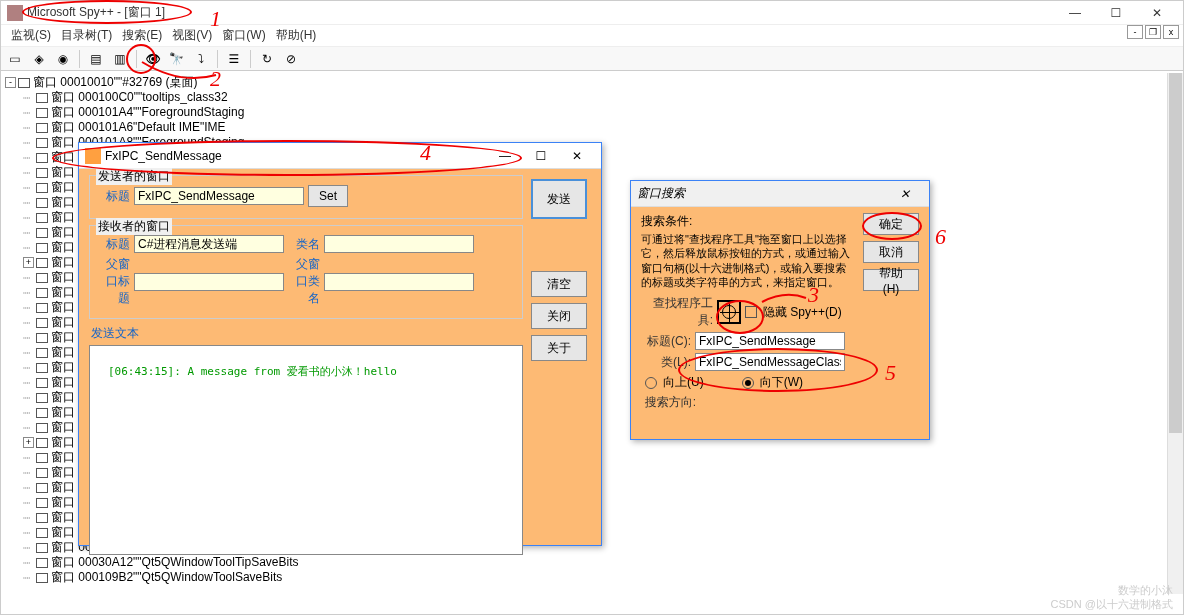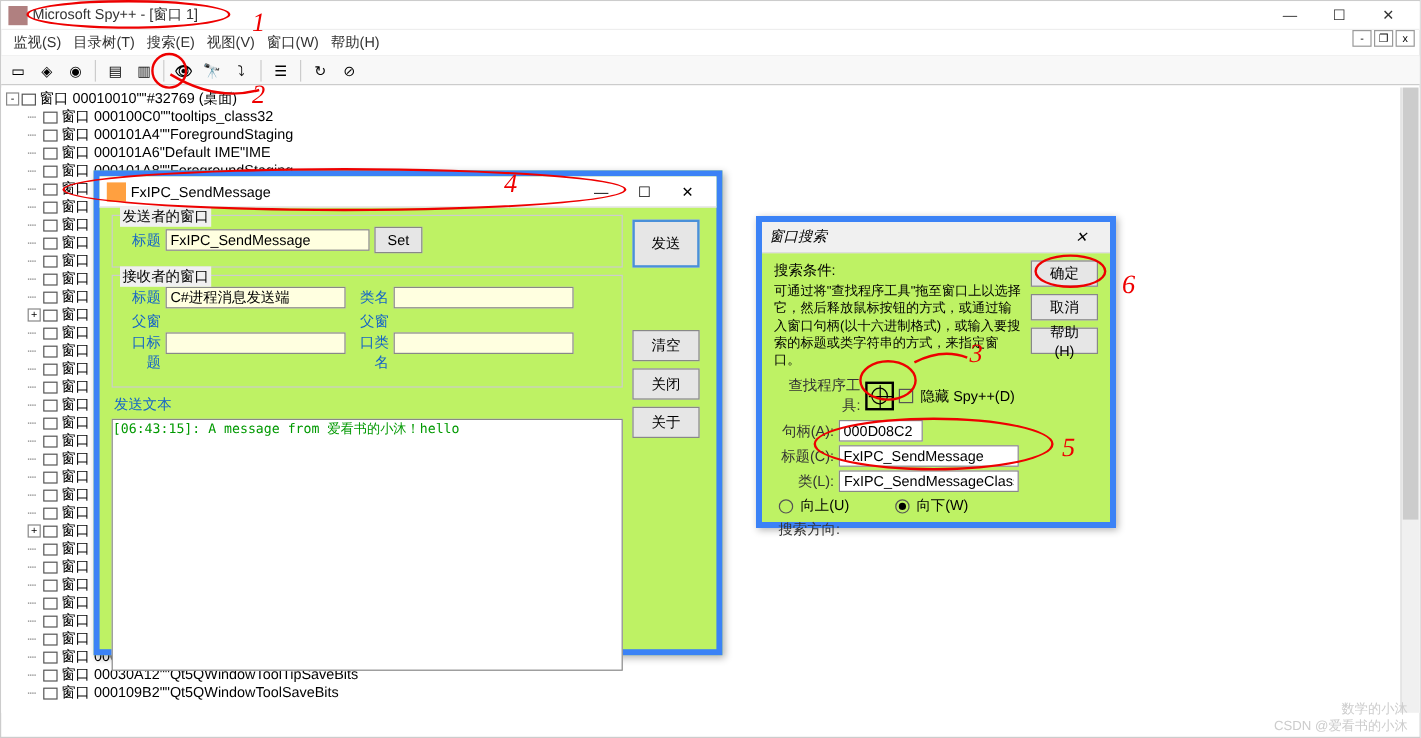--- a/index.html
+++ b/index.html
@@ -31,35 +31,35 @@
 .tree .dotted { color: #888; }
 
 .statusbar { position: absolute; bottom: 0; left: 0; right: 0; height: 18px; border-top: 1px solid #ccc; padding: 1px 6px; font-size: 11px; color: #333; background: #f4f4f4; }
 .watermark { position: absolute; bottom: 2px; right: 10px; color: #ccc; font-size: 11px; }
 .watermark2 { position: absolute; bottom: 16px; right: 10px; color: #ccc; font-size: 11px; }
 
 .scrollbar-v { position: absolute; right: 0; top: 72px; bottom: 20px; width: 16px; background: #f0f0f0; border-left: 1px solid #ddd; }
 .scrollbar-v .thumb { position: absolute; top: 0; left: 1px; right: 1px; height: 360px; background: #ccc; }
 
 
-.dialog { position: absolute; background: #bef264; border: 5px solid #3b82f6; box-shadow: 2px 2px 6px rgba(0,0,0,0.3); }
+.dialog { position: absolute; background: #fdba74; border: 1px solid #3b82f6; box-shadow: 2px 2px 6px rgba(0,0,0,0.3); }
 .dlg-title { height: 26px; background: #fff; display: flex; align-items: center; padding: 0 6px; border-bottom: 1px solid #ddd; }
 .dlg-title .t { flex: 1; }
 .dlg-title .wb { width: 36px; height: 22px; display: flex; align-items: center; justify-content: center; }
 .dlg-body { padding: 6px 10px; }
 .group { border: 1px solid #ccc; padding: 6px 8px 8px; margin-bottom: 6px; position: relative; }
 .group > .gtitle { position: absolute; top: -8px; left: 6px; background: #f0f0f0; padding: 0 2px; font-size: 12px; }
 .row { display: flex; align-items: center; gap: 4px; margin: 3px 0; }
 .lbl { color: #1464c8; text-align: right; }
 .lbl2 { color: #333; text-align: right; }
 .inp { border: 1px solid #888; background: #ffffe0; height: 18px; padding: 1px 3px; }
 .inp-w { background: #fff; }
 .btn { border: 1px solid #888; background: #e6e6e6; height: 22px; padding: 0 10px; display: inline-flex; align-items: center; justify-content: center; }
 .btn-wide { width: 56px; height: 26px; }
-.log { border: 1px solid #888; background: #fff; height: 210px; padding: 0; color: #090; font-family: monospace; font-size: 11px; }
+.log { border: 1px solid #888; background: #fff; height: 210px; padding: 18px; color: #090; font-family: monospace; font-size: 11px; }
 
 .radio { width: 12px; height: 12px; border: 1px solid #555; border-radius: 50%; display: inline-flex; align-items: center; justify-content: center; margin-right: 2px; }
 .radio.checked::after { content: ""; width: 6px; height: 6px; background: #000; border-radius: 50%; }
 .chk { width: 12px; height: 12px; border: 1px solid #555; display: inline-block; margin-right: 2px; }
 .finder { width: 24px; height: 24px; border: 2px solid #000; display: flex; align-items: center; justify-content: center; }
 .finder .inner { width: 14px; height: 14px; border: 1px solid #000; border-radius: 50%; position: relative; }
 .finder .inner::before, .finder .inner::after { content: ""; position: absolute; background: #000; }
 .finder .inner::before { left: 6px; top: -3px; width: 1px; height: 20px; }
 .finder .inner::after { top: 6px; left: -3px; height: 1px; width: 20px; }
 
@@ -318,21 +318,21 @@
         <span class="indent" style="width:18px"></span>
         <span class="dotted" style="width:13px;display:inline-block;">┈</span>
         <span class="ico"></span>
         <span class="txt">窗口 000109B2""Qt5QWindowToolSaveBits</span>
       </div>
     </div>
   <div class="scrollbar-v">
       <div class="thumb"></div>
     </div>
 
-  <div class="watermark">CSDN @爱看书的小沐</div>
+  <div class="watermark">CSDN @以十六进制格式</div>
   <div class="watermark2">数学的小沐</div>
 </div>
 
 <div class="dialog" style="left:78px; top:142px; width:524px; height:404px;">
   <div class="dlg-title">
     <span style="width:16px;height:16px;background:#ffa040;margin-right:4px;"></span>
     <span class="t">FxIPC_SendMessage</span>
     <div class="wb">—</div>
     <div class="wb">☐</div>
     <div class="wb">✕</div>
@@ -390,24 +390,20 @@
       <div style="font-size:11px;line-height:1.3;margin:2px 0 6px;">可通过将"查找程序工具"拖至窗口上以选择它，然后释放鼠标按钮的方式，或通过输入窗口句柄(以十六进制格式)，或输入要搜索的标题或类字符串的方式，来指定窗口。</div>
       <div class="row">
         <span class="lbl2" style="width:72px;">查找程序工具:</span>
         <div class="finder">
             <div class="inner"></div>
           </div>
         <span class="chk"></span>
         <span>隐藏 Spy++(D)</span>
       </div>
       <div class="row">
-        <span class="lbl2" style="width:50px;">句柄(A):</span>
-        <input class="inp inp-w" style="width: 70px;" value="000D08C2">
-      </div>
-      <div class="row">
         <span class="lbl2" style="width:50px;text-align:right;">标题(C):</span>
         <input class="inp inp-w" style="width: 150px;" value="FxIPC_SendMessage">
       </div>
       <div class="row">
         <span class="lbl2" style="width:50px;">类(L):</span>
         <input class="inp inp-w" style="width: 150px;" value="FxIPC_SendMessageClass">
       </div>
       <div class="row" style="padding-left:4px;">
         <span class="radio"></span>
           <span>向上(U)</span>

